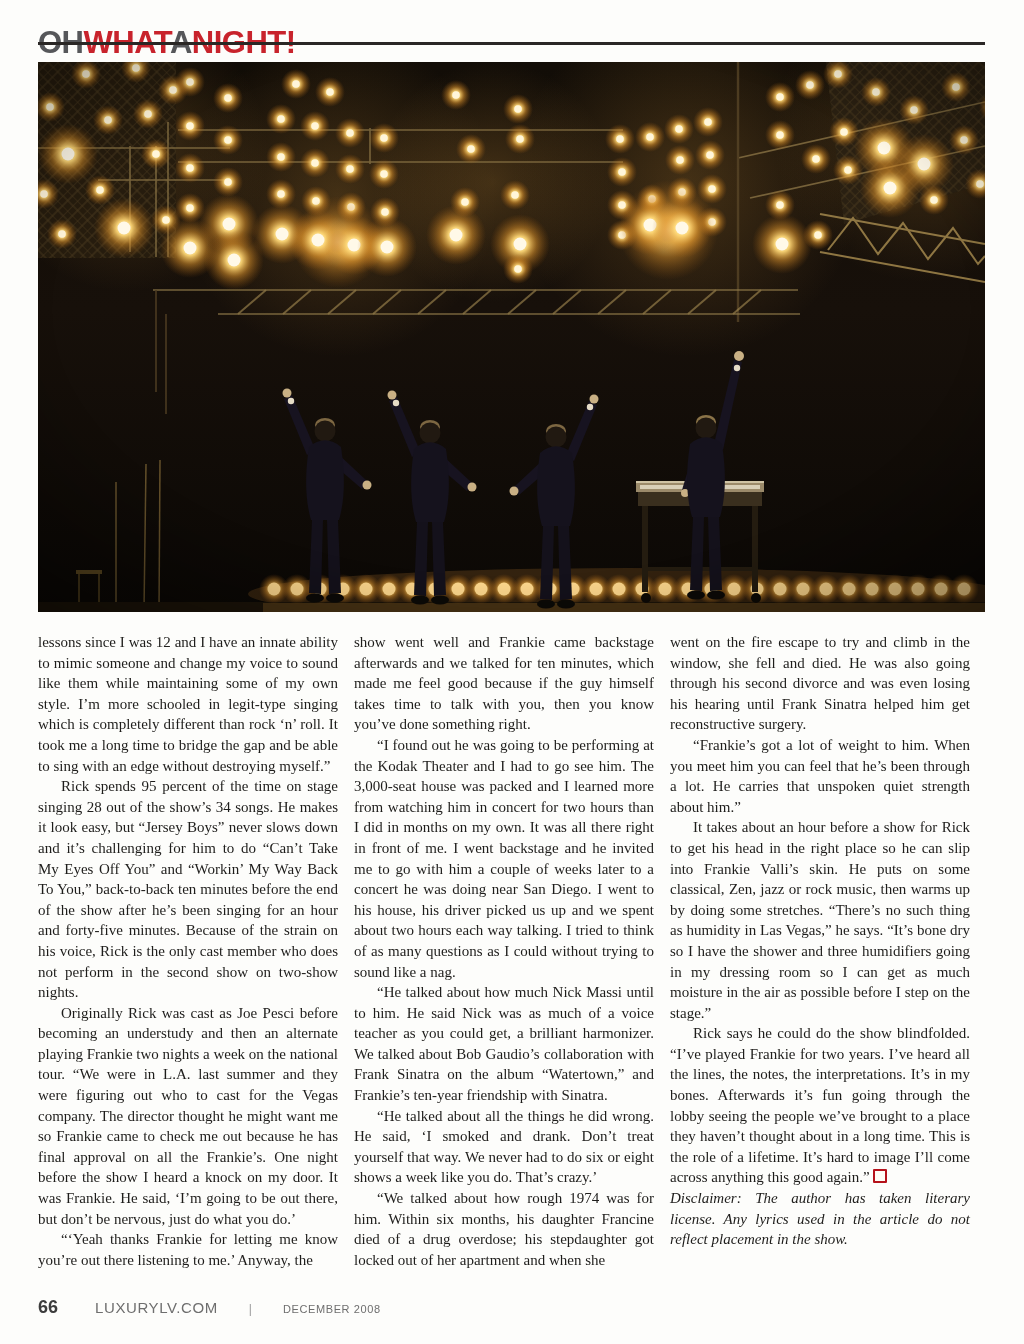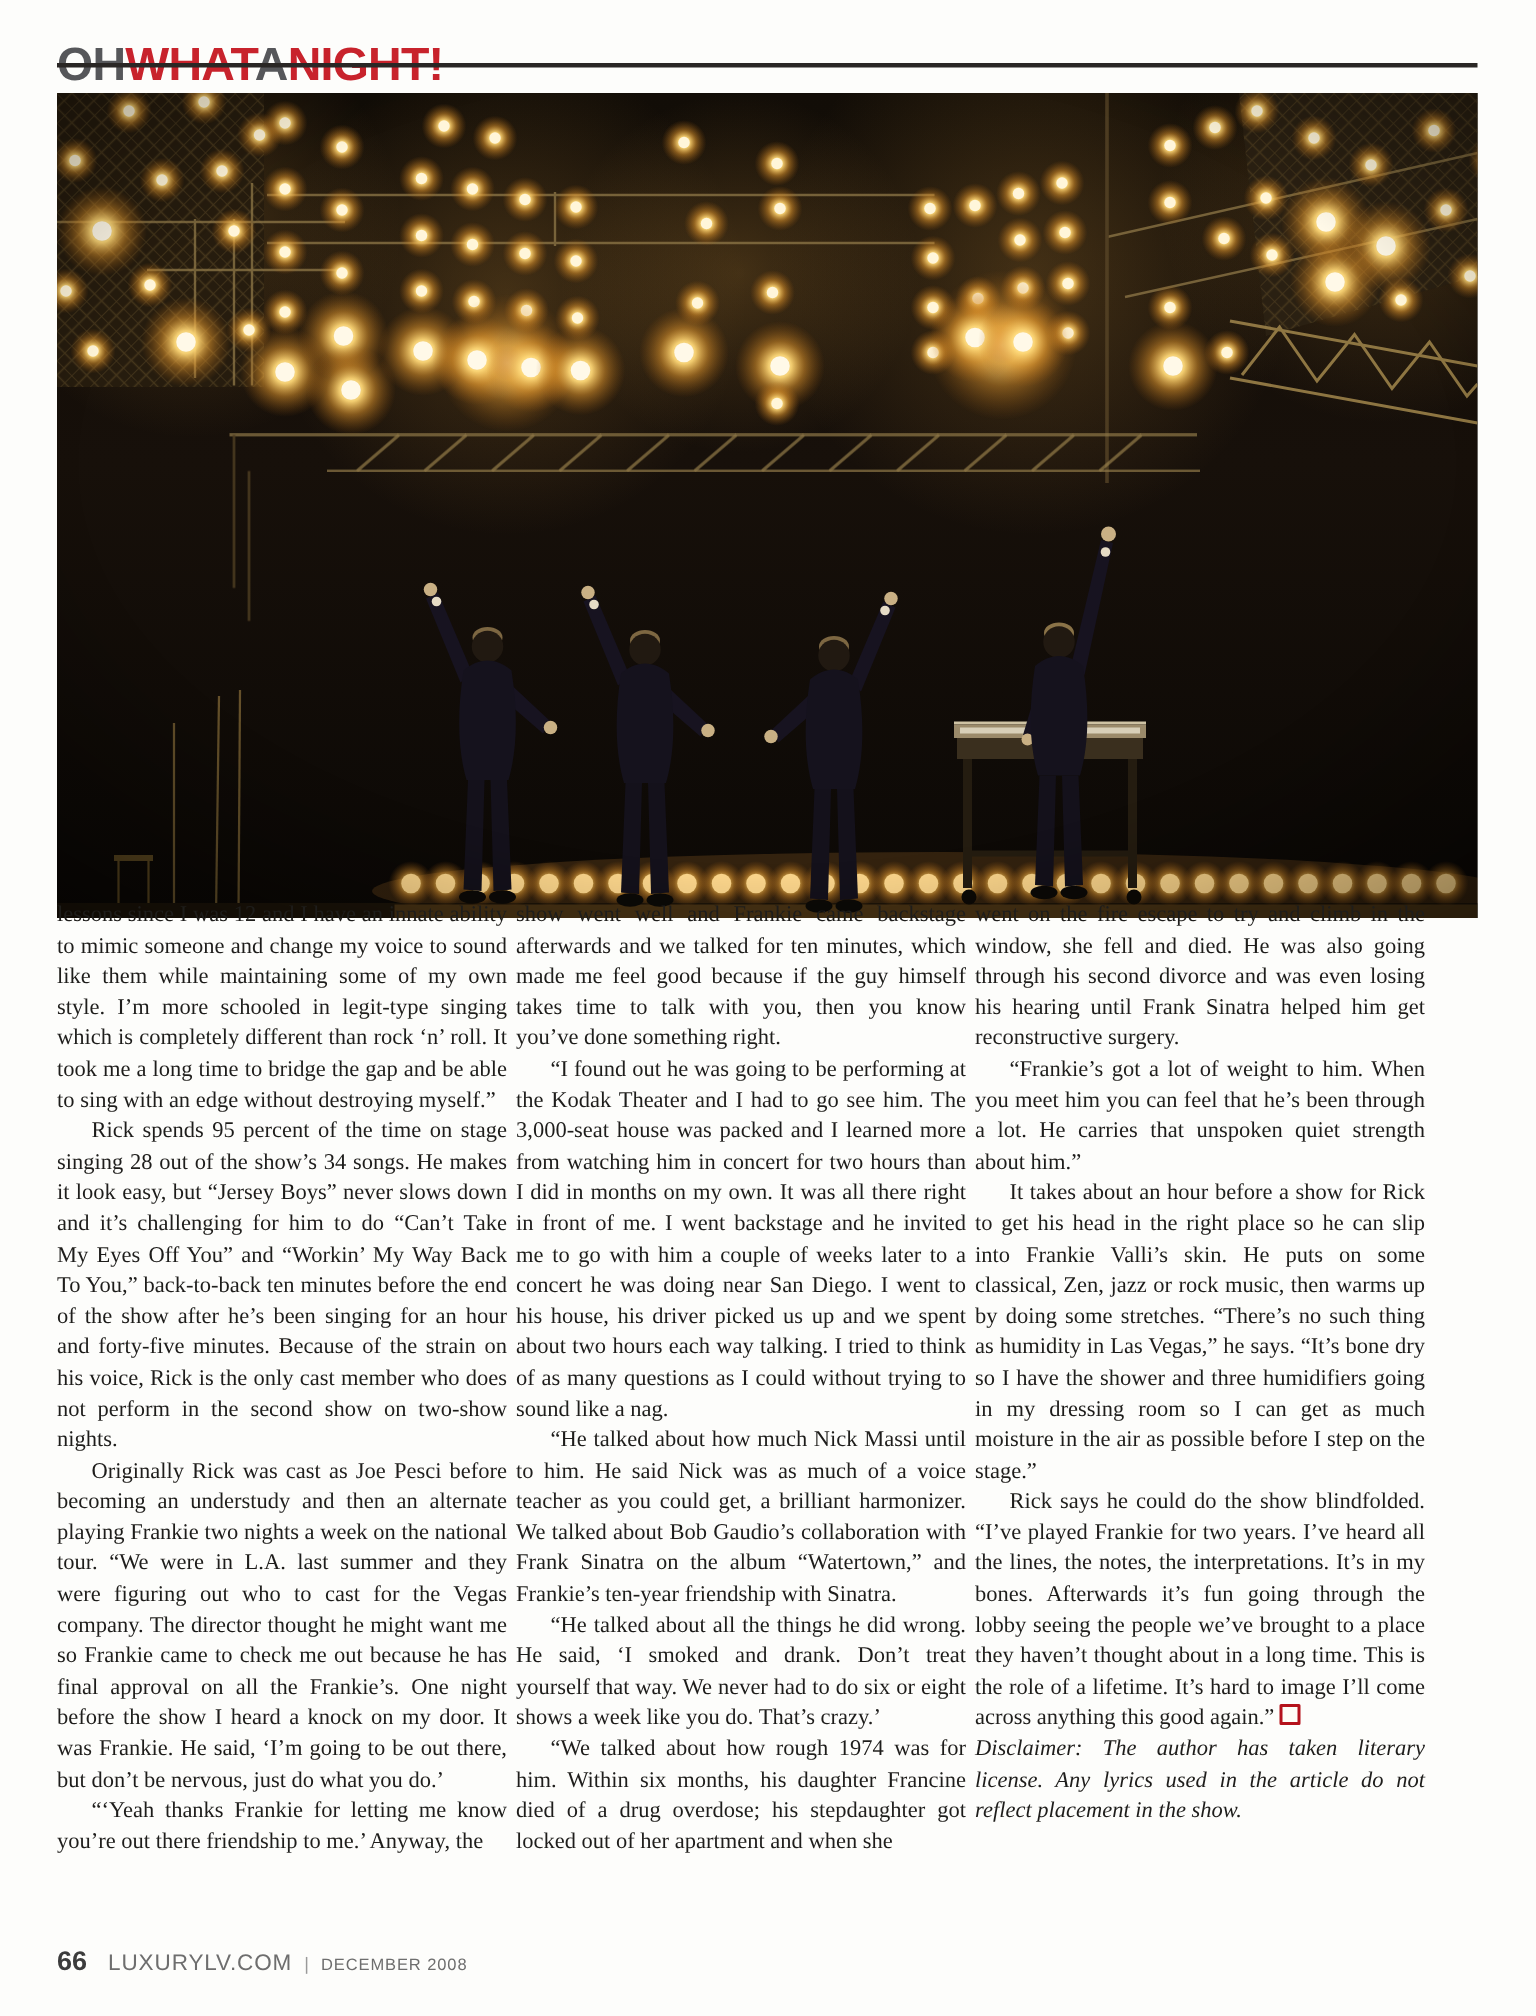--- a/index.html
+++ b/index.html
@@ -8,30 +8,30 @@
   
   .masthead{position:absolute;left:38px;top:4px;font-family:"Liberation Sans",sans-serif;
             font-weight:bold;font-size:31px;letter-spacing:-0.5px;line-height:36px;white-space:nowrap;}
   .masthead .mut{color:#56575a;}
   .masthead .acc{color:#c8232c;}
   .head-rule{position:absolute;left:38px;top:42px;width:947px;height:3px;background:#2a2725;}
   
   .photo{position:absolute;left:38px;top:62px;width:947px;height:550px;background:#0d0a06;}
   .photo svg{display:block;}
   
-  .article{position:absolute;left:38px;top:600px;width:947px;display:flex;gap:6px;}
+  .article{position:absolute;left:38px;top:632px;width:947px;display:flex;gap:16px;}
   .col{width:300px;font-size:15px;line-height:20.6px;text-align:justify;}
   .para{margin:0;}
   .indent{text-indent:23px;}
   .disclaimer{font-style:italic;}
   .endmark{display:inline-block;width:10px;height:10px;border:2.5px solid #b5121b;border-radius:1px;
            vertical-align:-1px;margin-left:3px;background:#fffdf6;}
   
   .footer{position:absolute;left:38px;top:1297px;display:flex;align-items:baseline;
-          font-family:"Liberation Sans",sans-serif;color:#6e6e6e;}
+          font-family:"Liberation Sans",sans-serif;color:#6e6e6e;gap:23px;}
   .footer .pnum{font-size:18px;font-weight:bold;color:#3c3c3c;margin-right:14px;}
   .footer .site{font-size:15px;letter-spacing:0.6px;}
   .footer .sep{margin:0 8px;color:#9a9a9a;font-size:12px;}
   .footer .date{font-size:11px;letter-spacing:0.6px;text-align:right;}
 </style>
 </head>
 <body>
 
 <div class="page">
 
@@ -333,21 +333,21 @@
 
       <rect width="947" height="550" fill="url(#vig)"></rect>
     </svg>
   </div>
 
   <div class="article">
     <div class="col">
       <p class="para">lessons since I was 12 and I have an innate ability to mimic someone and change my voice to sound like them while maintaining some of my own style. I’m more schooled in legit-type singing which is completely different than rock ‘n’ roll. It took me a long time to bridge the gap and be able to sing with an edge without destroying myself.”</p>
       <p class="para indent">Rick spends 95 percent of the time on stage singing 28 out of the show’s 34 songs. He makes it look easy, but “Jersey Boys” never slows down and it’s challenging for him to do “Can’t Take My Eyes Off You” and “Workin’ My Way Back To You,” back-to-back ten minutes before the end of the show after he’s been singing for an hour and forty-five minutes. Because of the strain on his voice, Rick is the only cast member who does not perform in the second show on two-show nights.</p>
       <p class="para indent">Originally Rick was cast as Joe Pesci before becoming an understudy and then an alternate playing Frankie two nights a week on the national tour. “We were in L.A. last summer and they were figuring out who to cast for the Vegas company. The director thought he might want me so Frankie came to check me out because he has final approval on all the Frankie’s. One night before the show I heard a knock on my door. It was Frankie. He said, ‘I’m going to be out there, but don’t be nervous, just do what you do.’</p>
-      <p class="para indent">“‘Yeah thanks Frankie for letting me know you’re out there friendship to me.’ Anyway, the</p>
+      <p class="para indent">“‘Yeah thanks Frankie for letting me know you’re out there listening to me.’ Anyway, the</p>
     </div>
     <div class="col">
       <p class="para">show went well and Frankie came backstage afterwards and we talked for ten minutes, which made me feel good because if the guy himself takes time to talk with you, then you know you’ve done something right.</p>
       <p class="para indent">“I found out he was going to be performing at the Kodak Theater and I had to go see him. The 3,000-seat house was packed and I learned more from watching him in concert for two hours than I did in months on my own. It was all there right in front of me. I went backstage and he invited me to go with him a couple of weeks later to a concert he was doing near San Diego. I went to his house, his driver picked us up and we spent about two hours each way talking. I tried to think of as many questions as I could without trying to sound like a nag.</p>
       <p class="para indent">“He talked about how much Nick Massi until to him. He said Nick was as much of a voice teacher as you could get, a brilliant harmonizer. We talked about Bob Gaudio’s collaboration with Frank Sinatra on the album “Watertown,” and Frankie’s ten-year friendship with Sinatra.</p>
       <p class="para indent">“He talked about all the things he did wrong. He said, ‘I smoked and drank. Don’t treat yourself that way. We never had to do six or eight shows a week like you do. That’s crazy.’</p>
       <p class="para indent">“We talked about how rough 1974 was for him. Within six months, his daughter Francine died of a drug overdose; his stepdaughter got locked out of her apartment and when she</p>
     </div>
     <div class="col">
       <p class="para">went on the fire escape to try and climb in the window, she fell and died. He was also going through his second divorce and was even losing his hearing until Frank Sinatra helped him get reconstructive surgery.</p>

